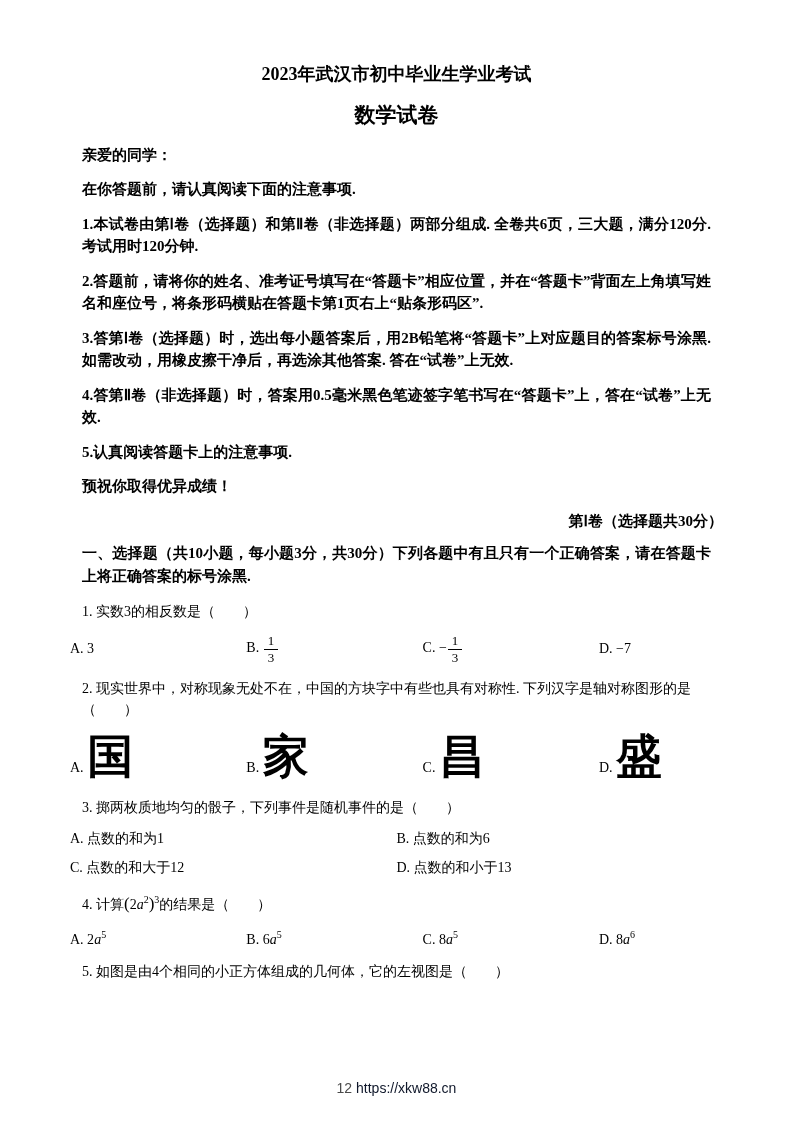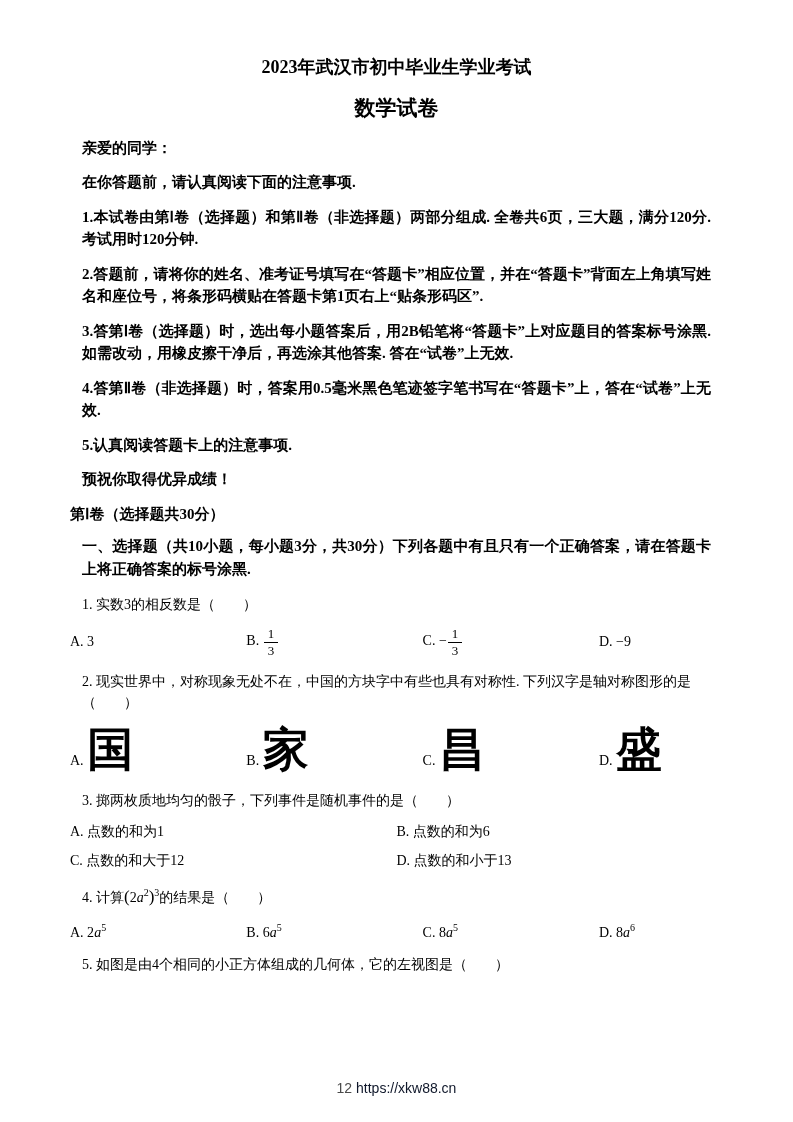--- a/index.html
+++ b/index.html
@@ -10,35 +10,35 @@
     position:relative;
     overflow:hidden;
   }
   .page {
     box-sizing:border-box;
     width:793px; height:1122px;
     padding:56px 70px 0 70px;
     position:relative;
   }
   .title {
-    margin:0; text-align:center;
+    margin:7px; text-align:center;
     font-size:18px; font-weight:bold; line-height:1.3;
   }
   .subtitle {
     margin:16px 0 0 0; text-align:center;
     font-size:21px; font-weight:bold; line-height:1.3;
   }
   p { margin:12px; }
   .bold-par {
     font-weight:bold; font-size:15px; line-height:1.5;
     margin-top:10px; text-align:justify;
   }
   .greeting { margin-top:14px; }
   .section-heading {
-    margin:12px 0 0 0; text-align:left;
+    margin:12px 0 0 0; text-align:right;
     font-size:15px; font-weight:bold; line-height:1.5;
   }
   .stem {
     font-size:14px; line-height:1.5; margin-top:14px; font-weight:normal;
   }
   .opt-grid4 {
     display:grid; grid-template-columns:27% 27% 27% 19%;
     margin-top:4px; font-size:14px; align-items:center;
   }
   .opt-grid2 {
@@ -96,21 +96,21 @@
       <div class="opt">
         <span>A. 3</span>
       </div>
       <div class="opt">
         <span>B. </span><span class="frac"><span class="num">1</span><span class="den">3</span></span>
       </div>
       <div class="opt">
         <span>C. </span><span>−</span><span class="frac"><span class="num">1</span><span class="den">3</span></span>
       </div>
       <div class="opt">
-        <span>D. −9</span>
+        <span>D. −7</span>
       </div>
     </div>
   </div>
 
   <div>
     <p class="stem">2. 现实世界中，对称现象无处不在，中国的方块字中有些也具有对称性. 下列汉字是轴对称图形的是（　　）</p>
     <div class="opt-grid4 big-chars">
       <div class="opt">
         <span>A. </span><span class="big-char">国</span>
       </div>

